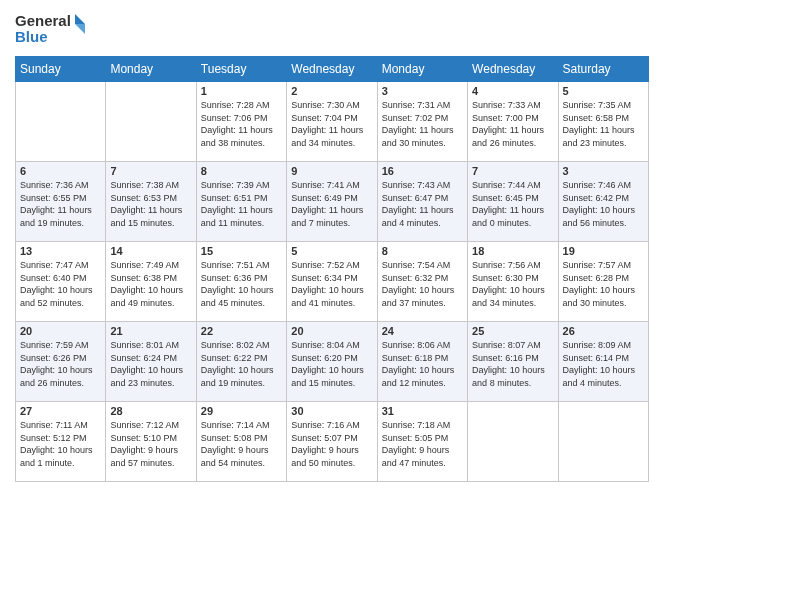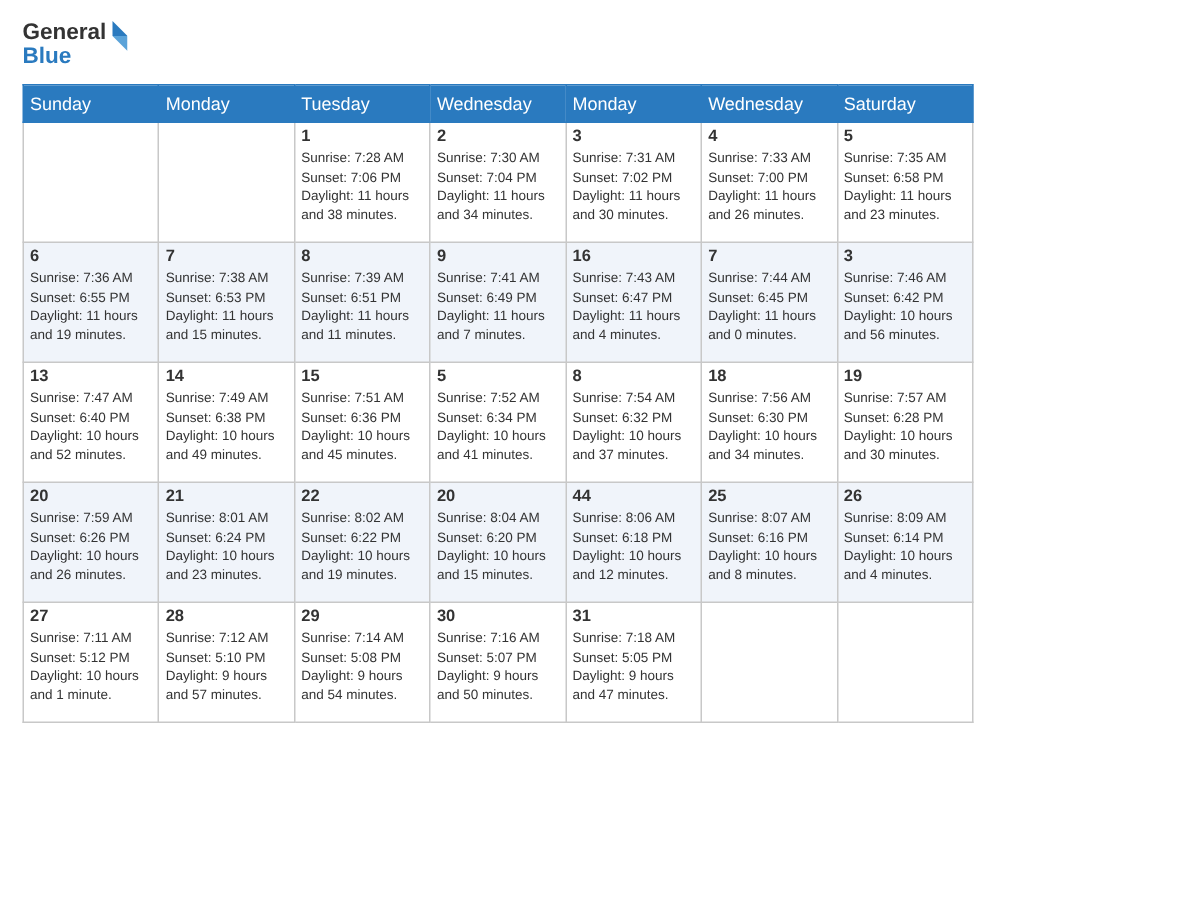--- a/index.html
+++ b/index.html
@@ -212,21 +212,21 @@
           </td>
           <td>
             <span class="day-number">22</span>
             <div class="day-info">Sunrise: 8:02 AM<br>Sunset: 6:22 PM<br>Daylight: 10 hours and 19 minutes.</div>
           </td>
           <td>
             <span class="day-number">20</span>
             <div class="day-info">Sunrise: 8:04 AM<br>Sunset: 6:20 PM<br>Daylight: 10 hours and 15 minutes.</div>
           </td>
           <td>
-            <span class="day-number">44</span>
+            <span class="day-number">24</span>
             <div class="day-info">Sunrise: 8:06 AM<br>Sunset: 6:18 PM<br>Daylight: 10 hours and 12 minutes.</div>
           </td>
           <td>
             <span class="day-number">25</span>
             <div class="day-info">Sunrise: 8:07 AM<br>Sunset: 6:16 PM<br>Daylight: 10 hours and 8 minutes.</div>
           </td>
           <td>
             <span class="day-number">26</span>
             <div class="day-info">Sunrise: 8:09 AM<br>Sunset: 6:14 PM<br>Daylight: 10 hours and 4 minutes.</div>
           </td>

